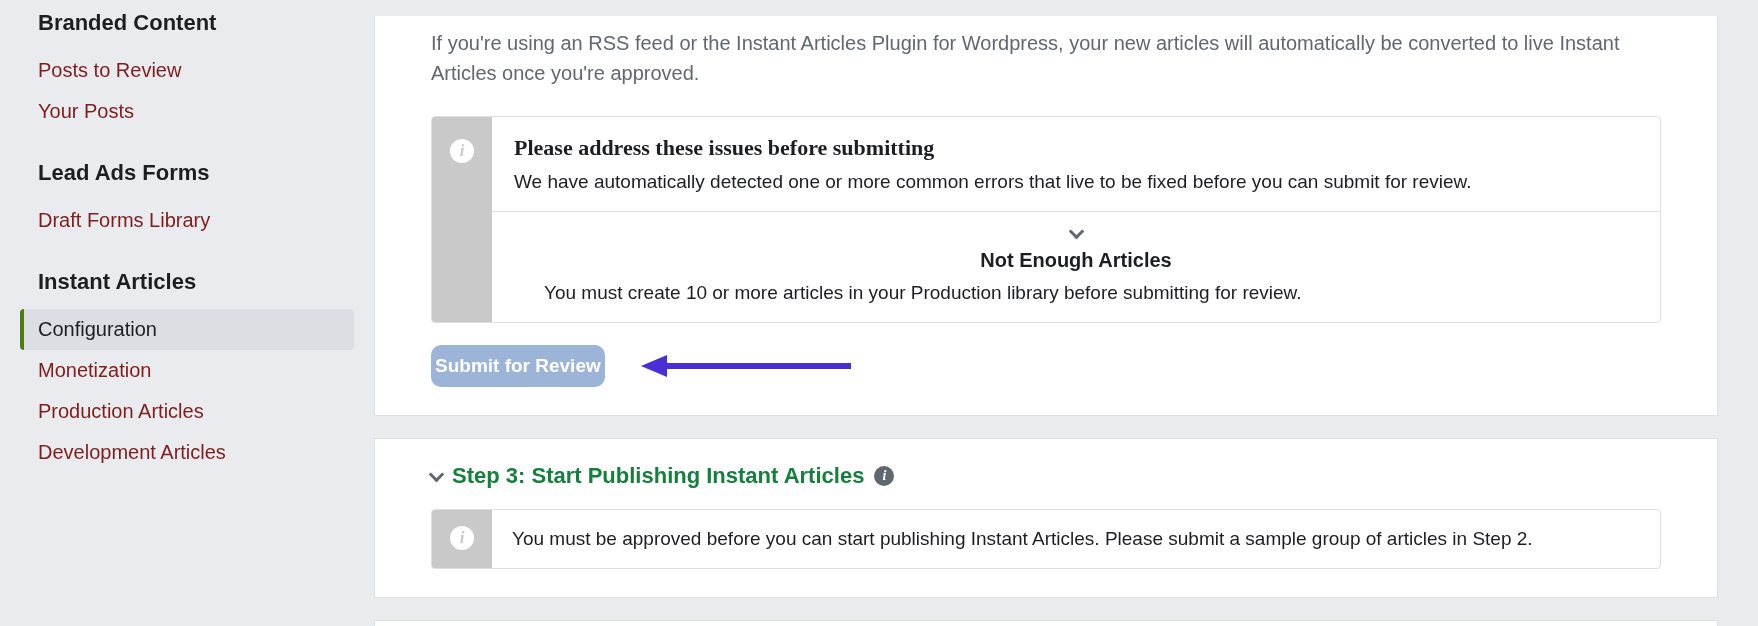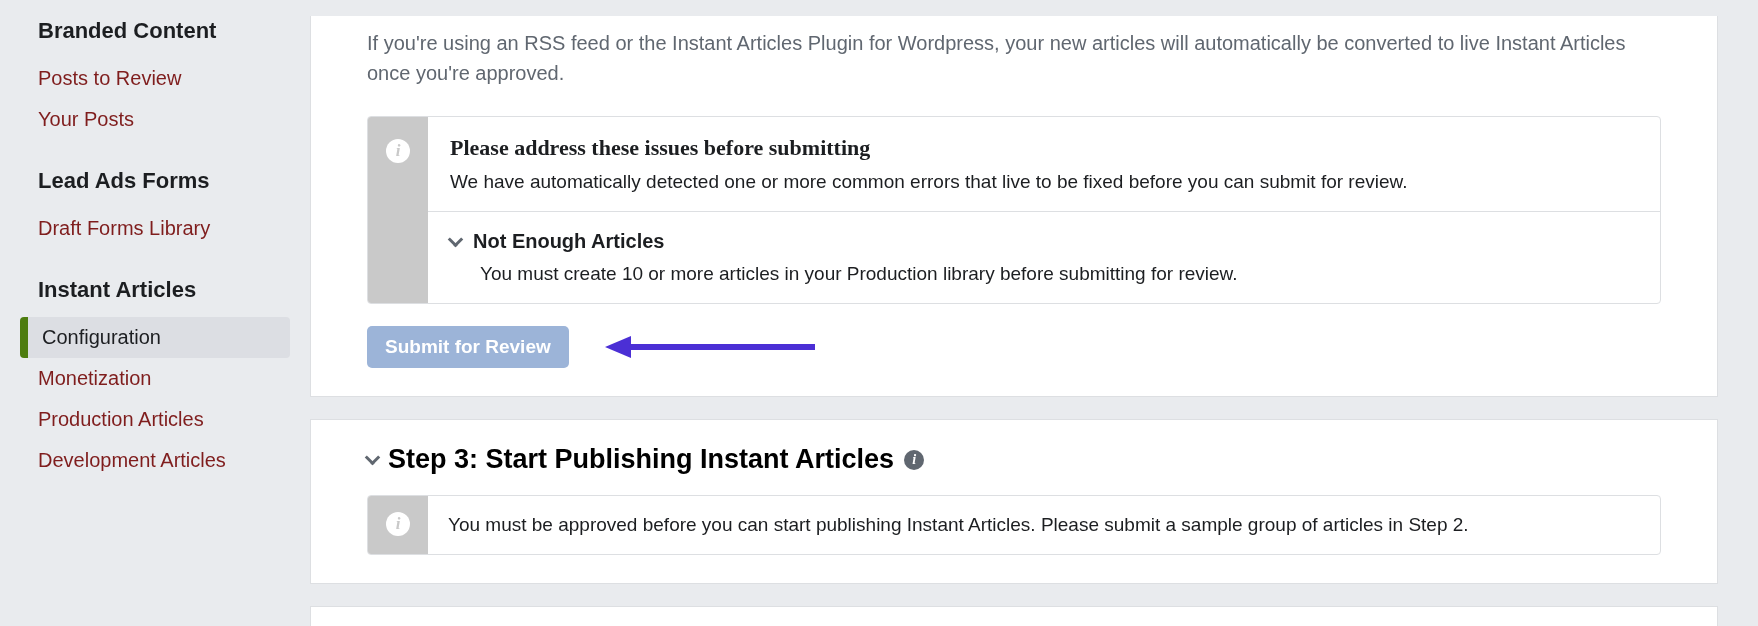--- a/index.html
+++ b/index.html
@@ -5,22 +5,22 @@
     * { box-sizing: border-box; margin: 0; padding: 0; }
     body {
       font-family: Helvetica, Arial, sans-serif;
       background: #e9ebee;
       width: 1758px;
       height: 626px;
       overflow: hidden;
       display: flex;
     }
     .sidebar {
-      width: 310px;
-      padding: 10px 20px;
+      width: 374px;
+      padding: 2px 20px;
       background: #e9ebee;
     }
     .sidebar-group {
       margin-bottom: 28px;
     }
     .sidebar-heading {
       font-size: 22px;
       font-weight: bold;
       color: #1c1e21;
       margin: 8px 0 14px 18px;
@@ -28,21 +28,21 @@
     .sidebar-item {
       font-size: 20px;
       color: #7f1d1d;
       padding: 9px 18px;
       cursor: pointer;
       border-radius: 4px;
     }
     .sidebar-item.active {
       background: #dcdee3;
       color: #1c1e21;
-      border-left: 8px solid #4d7c0f;
+      border-left: 4px solid #4d7c0f;
       padding-left: 14px;
     }
     .main {
       flex: 1;
       padding-right: 40px;
       overflow: hidden;
     }
     .card {
       background: #fff;
       padding: 24px 56px 28px 56px;
@@ -98,20 +98,21 @@
     }
     .notice-sub {
       border-top: 1px solid #dddfe2;
       padding: 18px 22px;
     }
     .notice-sub-head {
       display: flex;
       align-items: center;
       gap: 12px;
       margin-bottom: 10px;
+      flex-direction: column;
     }
     .chevron {
       display: inline-block;
       transform: rotate(45deg);
       border: solid #606770;
       border-width: 0 3px 3px 0;
       padding: 4px;
       margin-top: -4px;
     }
     .notice-sub-title {
@@ -126,39 +127,39 @@
     }
     .submit-row {
       display: flex;
       align-items: center;
       gap: 36px;
     }
     .btn-submit {
       background: #9cb4d8;
       color: #fff;
       border: none;
-      padding: 10px 18px;
-      font-size: 19px;
-      font-weight: bold;
-      border-radius: 5px;
+      padding: 10px 4px;
+      font-size: 19px;
+      font-weight: bold;
+      border-radius: 10px;
       cursor: pointer;
     }
     .arrow-annot {
       color: #4b2fd5;
     }
     .step-header {
       display: flex;
       align-items: center;
       gap: 10px;
       margin-bottom: 20px;
     }
     .step-title {
-      font-size: 27px;
-      font-weight: bold;
-      color: #000000;
+      font-size: 22px;
+      font-weight: bold;
+      color: #15803d;
     }
     .info-small {
       width: 20px; height: 20px;
       border-radius: 50%;
       background: #606770;
       color: #fff;
       font-style: italic;
       font-family: Georgia, serif;
       font-weight: bold;
       font-size: 14px;

